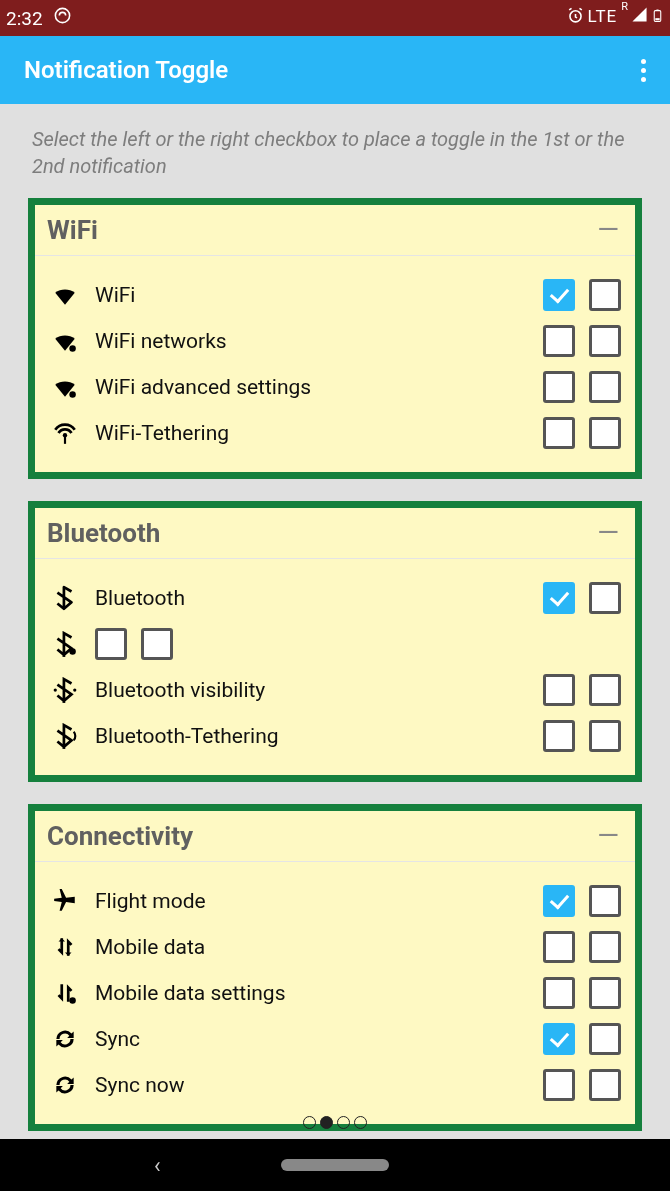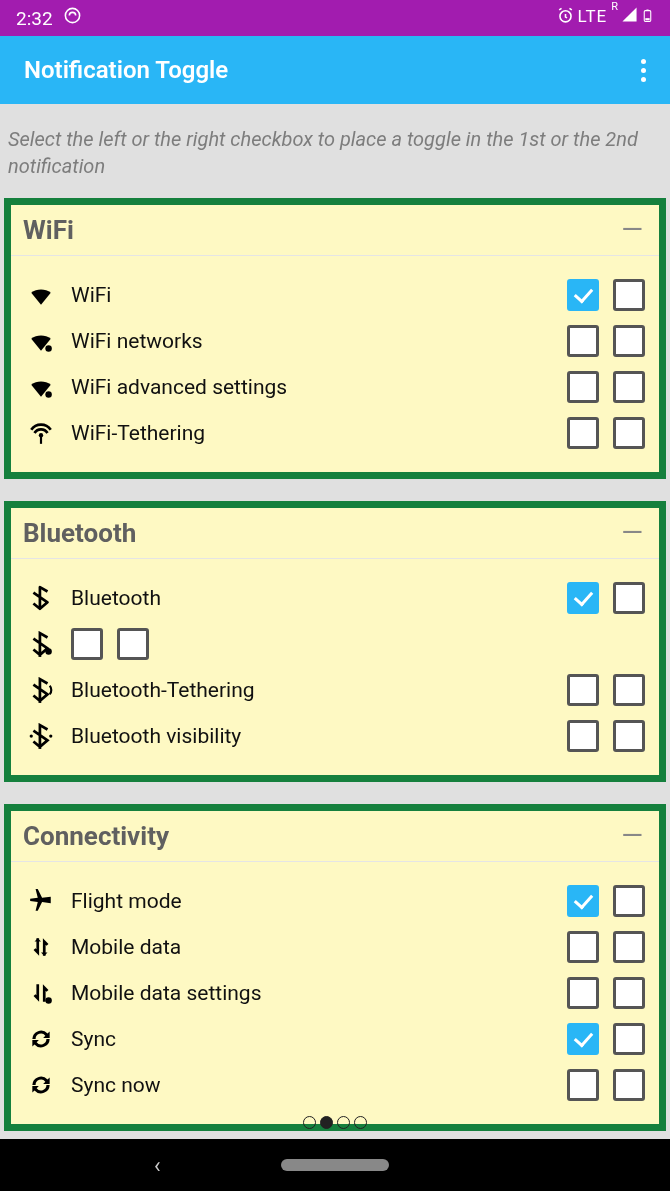--- a/index.html
+++ b/index.html
@@ -1,26 +1,26 @@
 <!DOCTYPE html>
 <html><head>
 <meta charset="utf-8">
 <style>
 html,body{margin:0;padding:0;width:670px;height:1191px;background:#000;font-family:Roboto,Arial,sans-serif;overflow:hidden}
 .screen{width:670px;height:1191px;background:#e0e0e0;display:flex;flex-direction:column;position:relative}
-.status-bar{height:36px;background:#a21caf;display:flex;align-items:center;padding:0 16px;color:#fff;font-size:19px;justify-content:space-between}
+.status-bar{height:36px;background:#7f1d1d;display:flex;align-items:center;padding:0 6px;color:#fff;font-size:19px;justify-content:space-between}
 .status-left{display:flex;align-items:center;gap:10px}
 .status-right{display:flex;gap:3px;font-size:17px}
 .status-right .lte{letter-spacing:1px}
 .sup{font-size:11px;position:relative;top:-6px;margin-left:1px}
 .app-bar{height:68px;background:#29b6f6;display:flex;align-items:center;justify-content:space-between;padding:0 24px;color:#fff}
 .app-title{font-size:24px;font-weight:600}
 .kebab{display:flex;flex-direction:column;gap:4px}
 .kebab span{width:5px;height:5px;background:#fff;border-radius:50%}
-.content{flex:1;overflow:hidden;padding:0 4px}
+.content{flex:1;overflow:hidden;padding:0 28px}
 .hint{color:#7d7d7d;font-style:italic;font-size:20px;padding:22px 4px 18px;line-height:1.35}
 .card{background:#fef9c3;border:7px solid #15803d;margin-bottom:22px}
 .card-header{display:flex;align-items:center;justify-content:space-between;padding:10px 16px 10px 12px;border-bottom:1px solid #e5e5e5}
 .card-title{font-size:26px;font-weight:700;color:#606060}
 .collapse{font-size:28px;color:#888;line-height:1}
 .row{display:flex;align-items:center;padding:2px 14px;height:42px}
 .icon{width:32px;display:flex;justify-content:center;color:#000;margin-right:14px}
 .icon svg{width:26px;height:26px;fill:#000}
 .label{flex:1;font-size:21px;color:#111}
 .cbwrap{display:flex;gap:14px}
@@ -164,38 +164,38 @@
               </div>
               <div class="cbwrap">
                 <div class="cb"></div>
                 <div class="cb"></div>
               </div>
             </div>
             <div class="row">
               <div class="icon">
                 <svg viewBox="0 0 24 24">
                   <path d="M11 2v20l7-6-13-9m13-1l-7-4v20l-6-5" fill="none" stroke="#000" stroke-width="2.5"></path>
-                  <path d="M20 8c2 2 2 6 0 8" fill="none" stroke="#000" stroke-width="2"></path>
-                </svg>
-              </div>
-              <div class="label">Bluetooth-Tethering</div>
-              <div class="cbwrap">
-                <div class="cb"></div>
-                <div class="cb"></div>
-              </div>
-            </div>
-            <div class="row">
-              <div class="icon">
-                <svg viewBox="0 0 24 24">
-                  <path d="M11 2v20l7-6-13-9m13-1l-7-4v20l-6-5" fill="none" stroke="#000" stroke-width="2.5"></path>
                   <circle cx="3" cy="12" r="1.5"></circle>
                   <circle cx="21" cy="12" r="1.5"></circle>
                 </svg>
               </div>
               <div class="label">Bluetooth visibility</div>
+              <div class="cbwrap">
+                <div class="cb"></div>
+                <div class="cb"></div>
+              </div>
+            </div>
+            <div class="row">
+              <div class="icon">
+                <svg viewBox="0 0 24 24">
+                  <path d="M11 2v20l7-6-13-9m13-1l-7-4v20l-6-5" fill="none" stroke="#000" stroke-width="2.5"></path>
+                  <path d="M20 8c2 2 2 6 0 8" fill="none" stroke="#000" stroke-width="2"></path>
+                </svg>
+              </div>
+              <div class="label">Bluetooth-Tethering</div>
               <div class="cbwrap">
                 <div class="cb"></div>
                 <div class="cb"></div>
               </div>
             </div>
           </div>
         </div>
         <div class="card">
           <div class="card-header">
             <div class="card-title">Connectivity</div>

